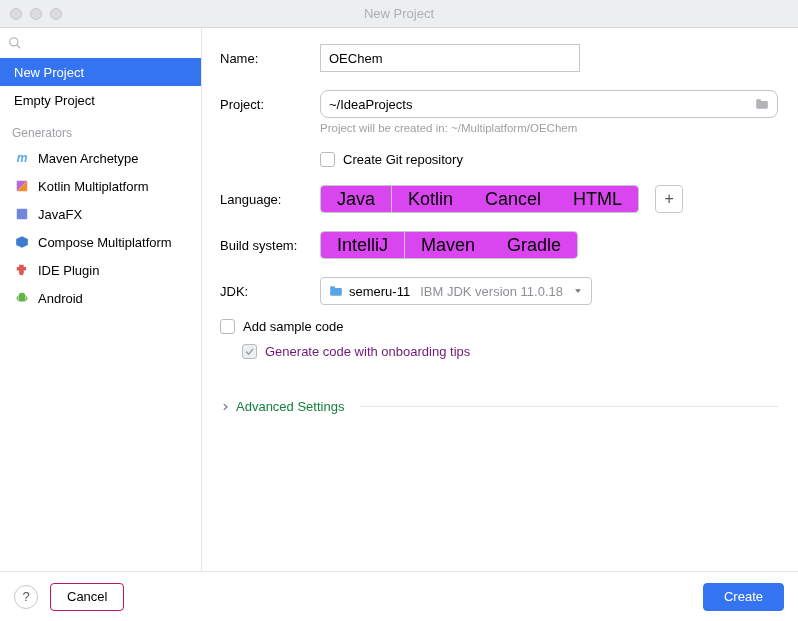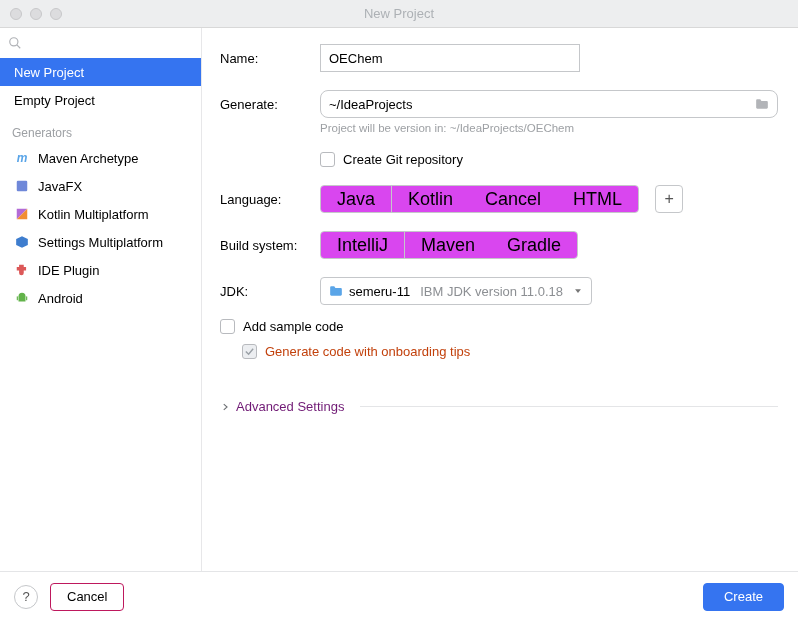--- a/index.html
+++ b/index.html
@@ -22,41 +22,41 @@
   .gen-label { font-size: 12px; color: #9da0a4; padding: 12px 12px 4px 12px; }
 
   .form { flex: 1; padding: 16px 20px 6px 18px; display: flex; flex-direction: column; gap: 18px; font-size: 13px; color: #000; overflow: hidden; }
   .row { display: flex; align-items: center; gap: 8px; }
   .row .label { width: 92px; color: #000; }
   .text-input { flex: 0 0 260px; height: 28px; border: 1px solid #c5c7ca; border-radius: 0; padding: 0 8px; font-size: 13px; outline: none; background: #fff; }
   .loc-input { flex: 1; height: 28px; border: 1px solid #c5c7ca; border-radius: 8px; display: flex; align-items: center; padding: 0 8px; background: #fff; justify-content: space-between; }
   .loc-input span { color: #000; }
   .hint { font-size: 11.5px; color: #9da0a4; margin-top: -14px; margin-left: 100px; }
   .checkbox-row { display: flex; align-items: center; gap: 8px; margin-left: 100px; }
-  .checkbox-row.disabled { color: #c2410c; }
+  .checkbox-row.disabled { color: #701a75; }
   .cb { width: 15px; height: 15px; border: 1px solid #b8babe; border-radius: 3px; display: inline-flex; align-items: center; justify-content: center; background: #fff; }
   .cb.disabled-checked { background: #eceef1; }
   .cb svg { display: none; }
   .cb.disabled-checked svg { display: block; }
 
   .seg-group { display: inline-flex; border: 1px solid #c5c7ca; border-radius: 4px; overflow: hidden; height: 28px; }
   .seg-btn { padding: 0 16px; display: flex; align-items: center; font-size: 18px; background: #d946ef; cursor: default; }
   .seg-btn:first-child { border-right: 1px solid #c5c7ca; }
   .seg-add { margin-left: 8px; width: 28px; height: 28px; border: 1px solid #c5c7ca; border-radius: 4px; display: inline-flex; align-items: center; justify-content: center; background: #fff; color: #555; font-size: 16px; }
 
   .dropdown { width: 272px; height: 28px; border: 1px solid #c5c7ca; border-radius: 4px; display: flex; align-items: center; padding: 8px 8px; gap: 6px; background: #fff; }
   .dropdown .folder-ico { width: 14px; height: 12px; display: inline-block; }
   .dropdown .jdk-name { font-weight: 500; }
   .dropdown .jdk-desc { color: #8c8f93; margin-left: 4px; }
   .dropdown .chev { margin-left: auto; color: #777; }
 
   .chk-block { display: flex; flex-direction: column; gap: 10px; margin-top: -4px; text-align: center; }
   .indent-chk { margin-left: 22px; }
 
-  .adv-row { display: flex; align-items: center; gap: 6px; color: #701a75; }
+  .adv-row { display: flex; align-items: center; gap: 6px; color: #15803d; }
   .adv-line { flex: 1; height: 1px; background: #e4e5e7; margin-left: 10px; }
 
   
   .footer { height: 50px; border-top: 1px solid #e4e5e7; display: flex; align-items: center; padding: 0 14px; gap: 12px; }
   .help-btn { width: 24px; height: 24px; border: 1px solid #c5c7ca; border-radius: 50%; display: inline-flex; align-items: center; justify-content: center; font-size: 13px; color: #555; }
   .btn { height: 28px; border: 1px solid #be185d; border-radius: 4px; padding: 0 16px; font-size: 13px; background: #fff; display: inline-flex; align-items: center; }
   .btn.primary { margin-left: auto; background: #3574f0; border-color: #3574f0; color: #fff; padding: 0 20px; }
 
   svg { display: block; }
 </style>
@@ -93,41 +93,41 @@
     <div id="gen-list">
         <div class="side-item">
           <span class="ico">
             <span style="color:#5aa5e8;font-weight:bold;font-style:italic">m</span>
           </span>
           <span>Maven Archetype</span>
         </div>
         <div class="side-item">
           <span class="ico">
             <svg width="14" height="14" viewBox="0 0 24 24">
-              <rect x="3" y="3" width="18" height="18" rx="2" fill="#6f88d9"></rect>
-            </svg>
-          </span>
-          <span>JavaFX</span>
-        </div>
-        <div class="side-item">
-          <span class="ico">
-            <svg width="14" height="14" viewBox="0 0 24 24">
               <polygon points="3 3 21 3 3 21" fill="#b36bd6"></polygon>
               <polygon points="21 21 3 21 21 3" fill="#f18e33"></polygon>
             </svg>
           </span>
           <span>Kotlin Multiplatform</span>
         </div>
         <div class="side-item">
           <span class="ico">
             <svg width="14" height="14" viewBox="0 0 24 24">
+              <rect x="3" y="3" width="18" height="18" rx="2" fill="#6f88d9"></rect>
+            </svg>
+          </span>
+          <span>JavaFX</span>
+        </div>
+        <div class="side-item">
+          <span class="ico">
+            <svg width="14" height="14" viewBox="0 0 24 24">
               <polygon points="12 2 22 7 22 17 12 22 2 17 2 7" fill="#3e7dce"></polygon>
             </svg>
           </span>
-          <span>Settings Multiplatform</span>
+          <span>Compose Multiplatform</span>
         </div>
         <div class="side-item">
           <span class="ico">
             <svg width="14" height="14" viewBox="0 0 24 24">
               <path d="M9 3h6v4h4v6h-4v4a4 4 0 0 1-8 0v-4H3V7h4V3z" fill="#dc5858"></path>
             </svg>
           </span>
           <span>IDE Plugin</span>
         </div>
         <div class="side-item">
@@ -144,29 +144,29 @@
   </div>
 
   <div class="form">
 
     <div class="row">
       <div class="label">Name:</div>
       <input class="text-input" value="OEChem" style="">
     </div>
 
     <div class="row">
-      <div class="label">Generate:</div>
+      <div class="label">Project:</div>
       <div class="loc-input">
         <span>~/IdeaProjects</span>
         <svg width="14" height="12" viewBox="0 0 24 20" fill="#b2b4b8">
             <path d="M2 4c0-1.1.9-2 2-2h5l2 3h9c1.1 0 2 .9 2 2v9c0 1.1-.9 2-2 2H4c-1.1 0-2-.9-2-2V4z"></path>
           </svg>
       </div>
     </div>
-    <div class="hint">Project will be version in: ~/IdeaProjects/OEChem</div>
+    <div class="hint">Project will be created in: ~/Multiplatform/OEChem</div>
 
     <div class="checkbox-row">
       <span class="cb">
         
       </span>
       <span>Create Git repository</span>
     </div>
 
     <div class="row">
       <div class="label">Language:</div>

